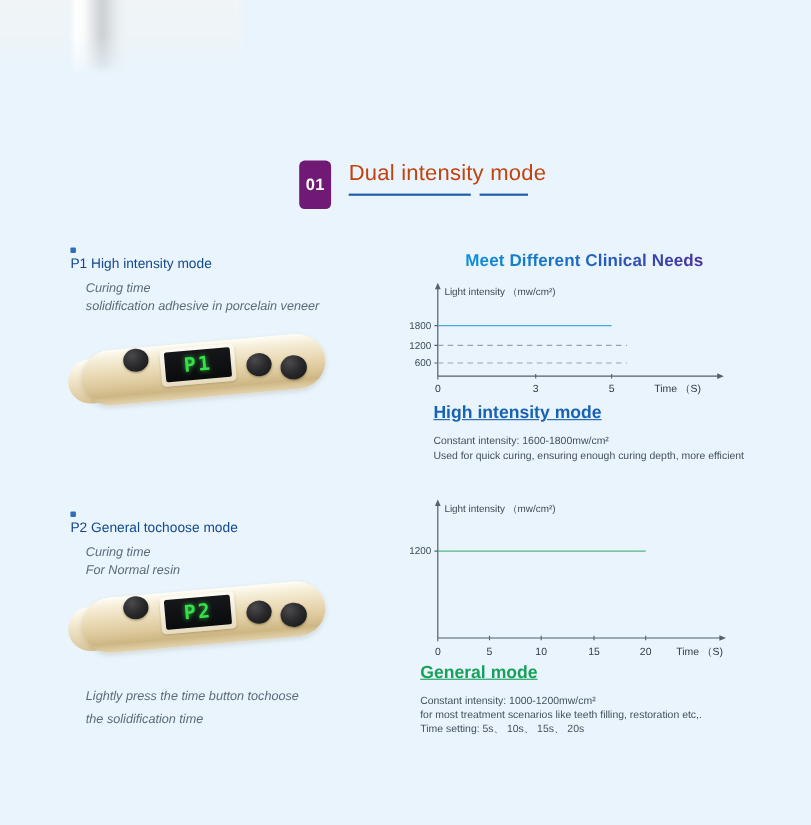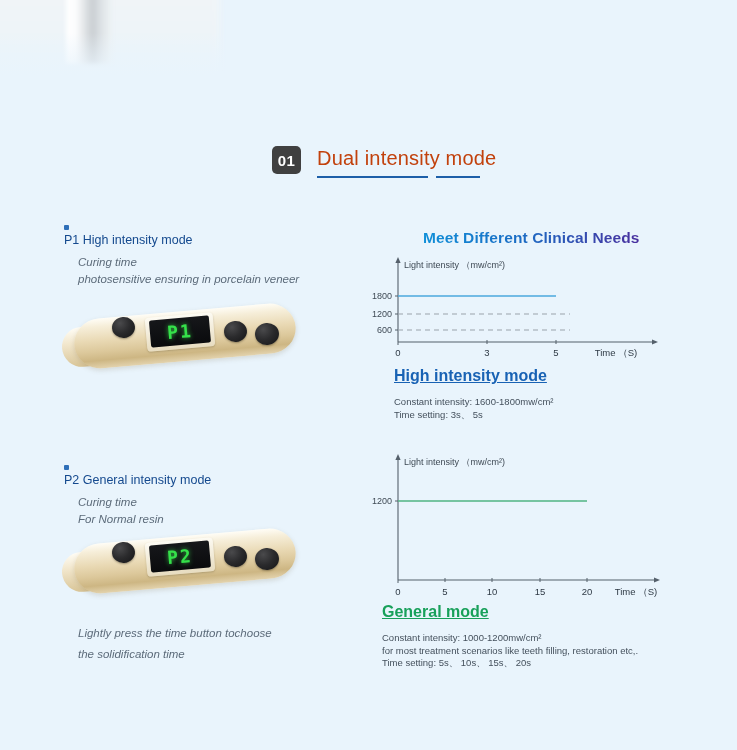--- a/index.html
+++ b/index.html
@@ -23,21 +23,21 @@
     filter:blur(2.2px);
   }
   #deco-fade{
     position:absolute;left:0;top:0;width:240px;height:78px;
     background:linear-gradient(180deg,rgba(233,244,252,0) 42%,rgba(233,244,252,1) 100%);
   }
 
   
   #section-head{position:absolute;left:272px;top:146px;display:flex;align-items:flex-start;}
   #head-badge{
-    width:29px;height:28px;background:#404040;border-radius:5px;
+    width:29px;height:44px;background:#701a75;border-radius:5px;
     color:#ffffff;font-size:15px;font-weight:bold;
     display:flex;align-items:center;justify-content:center;letter-spacing:.3px;
   }
   #head-right{margin-left:16px;}
   #head-title{font-size:20px;color:#c2410c;letter-spacing:.2px;line-height:24px;white-space:nowrap;}
   #head-rules{margin-top:6px;display:flex;align-items:center;}
   .rule-a{width:111px;height:2px;background:#1d5fa8;}
   .rule-gap{width:8px;}
   .rule-b{width:44px;height:2px;background:#1d5fa8;}
 
@@ -127,41 +127,41 @@
   </div>
 </div>
 
 <div class="left-block" style="top:228px;">
   <div class="lb-title">
     <span class="lb-bullet"></span>
     <span>P1 High intensity mode</span>
   </div>
   <div class="lb-body">
     <div>Curing time</div>
-    <div>photosensitive ensuring in porcelain veneer</div>
+    <div>solidification adhesive in porcelain veneer</div>
   </div>
 </div>
 
 <div class="device" style="top:303px;">
   <div class="dev-tip"></div>
   <div class="dev-body"></div>
   <div class="dev-btn btn-1"></div>
   <div class="dev-screen">
     <div class="dev-screen-inner">
       <span class="dev-digits">P1</span>
     </div>
   </div>
   <div class="dev-btn btn-2"></div>
   <div class="dev-btn btn-3"></div>
 </div>
 
 <div class="left-block" style="top:468px;">
   <div class="lb-title">
     <span class="lb-bullet"></span>
-    <span>P2 General intensity mode</span>
+    <span>P2 General tochoose mode</span>
   </div>
   <div class="lb-body">
     <div>Curing time</div>
     <div>For Normal resin</div>
   </div>
 </div>
 
 <div class="device" style="top:528px;">
   <div class="dev-tip"></div>
   <div class="dev-body"></div>
@@ -213,21 +213,21 @@
     <text class="axis-txt-lg" id="c1-x1" x="117" y="101" text-anchor="middle">3</text>
     <text class="axis-txt-lg" id="c1-x2" x="186" y="101" text-anchor="middle">5</text>
     <text class="axis-txt-lg" id="c1-xlabel" x="246" y="101" text-anchor="middle">Time （S)</text>
   </svg>
 </div>
 
 <div class="cap" style="left:394px;top:368px;">
   <div class="cap-title blue">High intensity mode</div>
   <div class="cap-lines">
     <div>Constant intensity:  1600-1800mw/cm²</div>
-    <div>Time setting:  3s、 5s</div>
+    <div>Used for quick curing, ensuring enough curing depth, more efficient</div>
   </div>
 </div>
 
 <div class="chart" style="left:370px;top:452px;">
   <svg class="chart-svg" width="300" height="155" viewBox="0 0 300 155">
     <line x1="28" y1="6" x2="28" y2="128" stroke="#55606b" stroke-width="1.1"></line>
     <polygon points="28,2 25.4,8 30.6,8" fill="#55606b"></polygon>
     <line x1="28" y1="128" x2="286" y2="128" stroke="#55606b" stroke-width="1.1"></line>
     <polygon points="290,128 284,125.4 284,130.6" fill="#55606b"></polygon>
     <text class="axis-txt" id="c2-ylabel" x="34" y="13">Light intensity （mw/cm²)</text>

